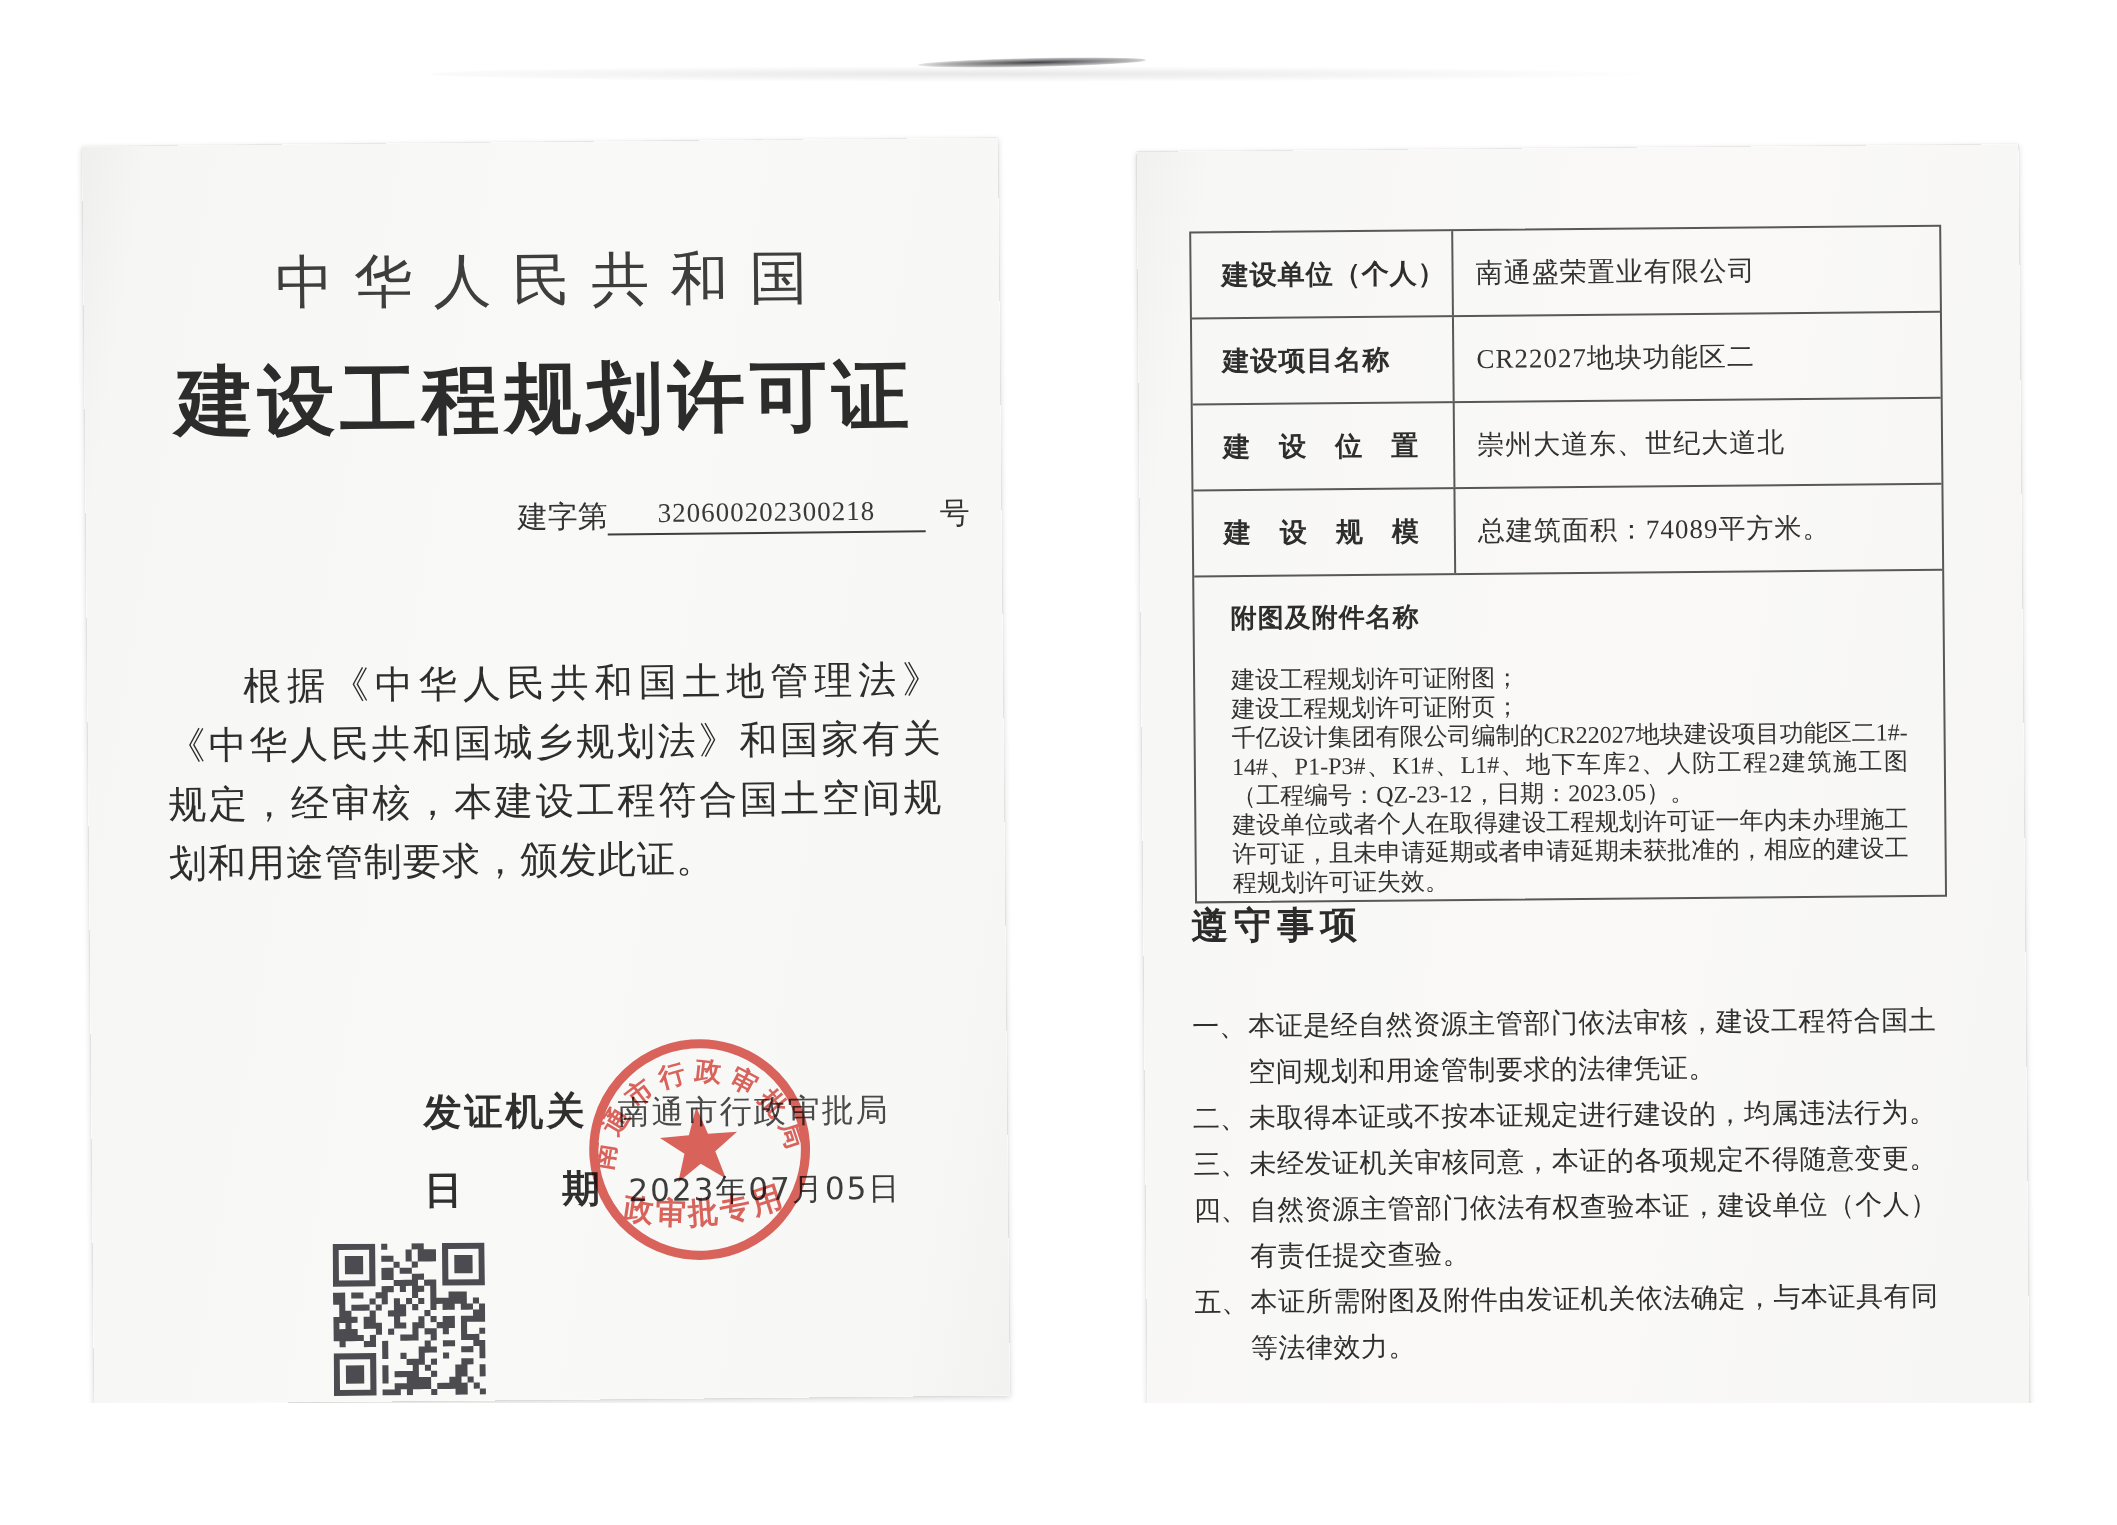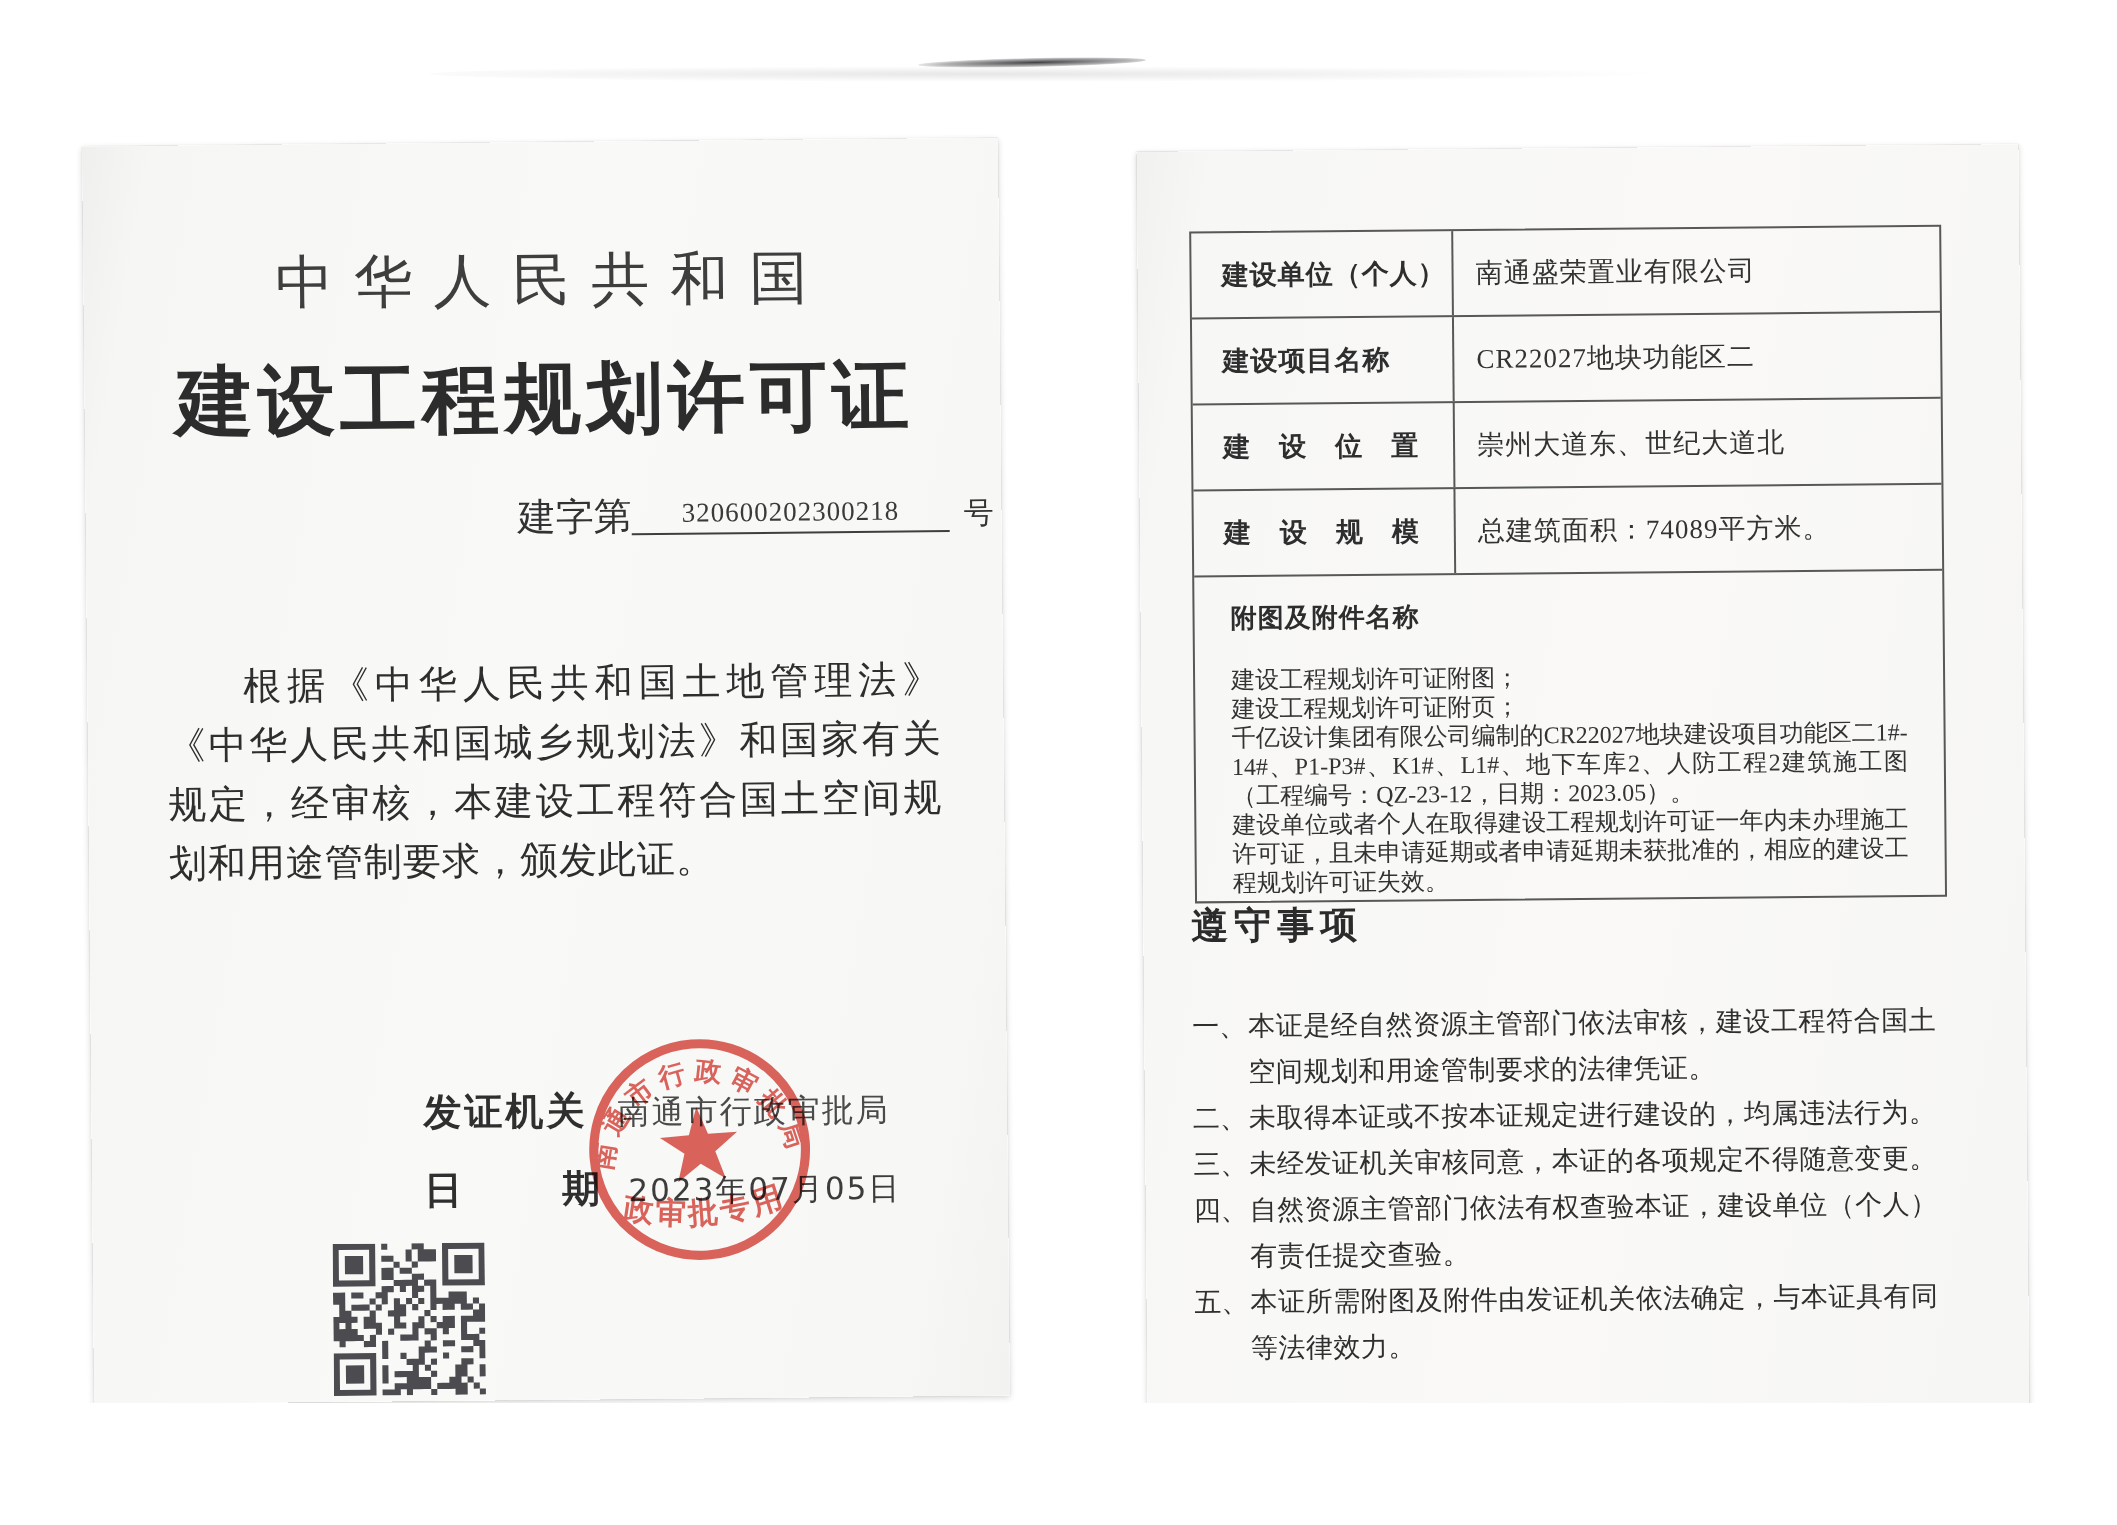--- a/index.html
+++ b/index.html
@@ -27,21 +27,21 @@
 
   
   .country-title{position:absolute;top:100px;left:0;width:100%;text-align:center;
     font-family:"Liberation Serif",serif;font-size:58px;color:#3e3e3e;
     letter-spacing:21px;text-indent:21px;white-space:nowrap;}
   .cert-title{position:absolute;top:206px;left:0;width:100%;text-align:center;
     font-family:"Liberation Serif",serif;font-weight:700;font-size:77px;color:#2c2c2c;
     letter-spacing:5px;text-indent:5px;white-space:nowrap;}
   .permit-line{position:absolute;left:432px;top:352px;display:flex;align-items:flex-end;
     font-family:"Liberation Serif",serif;color:#333;}
-  .pn-prefix{font-size:38px;line-height:38px;}
+  .pn-prefix{font-size:30px;line-height:38px;}
   .pn-underline{display:inline-block;width:318px;border-bottom:2px solid #3e3e3e;
     text-align:center;font-size:27px;line-height:40px;color:#3a3a3a;letter-spacing:1px;}
   .pn-suffix{font-size:30px;line-height:38px;margin-left:14px;}
   .body-par{position:absolute;left:80px;top:512px;width:774px;
     font-size:38px;font-weight:500;line-height:59px;color:#2e2e2e;
     text-align:justify;text-indent:2em;letter-spacing:1px;}
   .issuer-row{position:absolute;left:332px;top:944px;white-space:nowrap;}
   .issuer-label{font-size:38px;font-weight:600;letter-spacing:3px;color:#2f2f2f;}
   .issuer-value{font-family:"Liberation Serif",serif;font-size:32px;color:#4a4a4a;
     margin-left:26px;letter-spacing:2px;}

